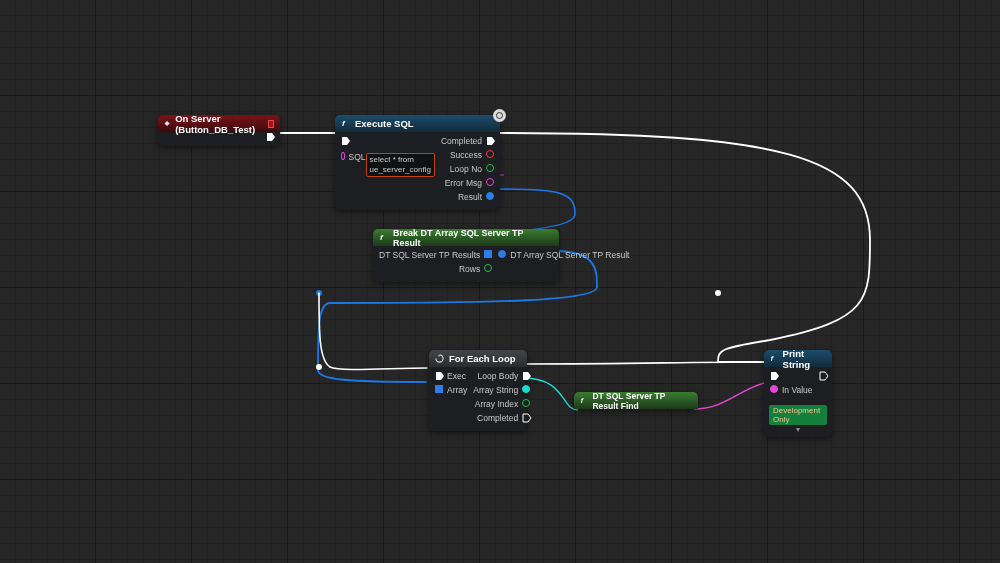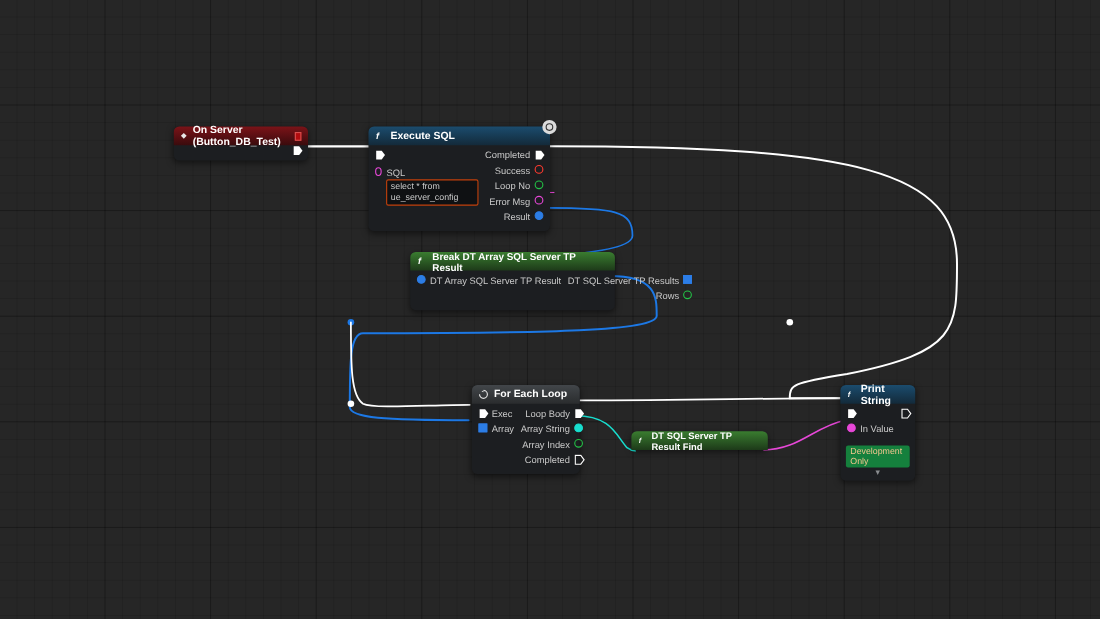--- a/index.html
+++ b/index.html
@@ -99,21 +99,21 @@
     <div class="col" style="min-width:82px">
       <div class="row">
           <span class="pin exec-pin">
             <svg width="10" height="10" viewBox="0 0 10 10">
               <path d="M1 1 L6 1 L9 5 L6 9 L1 9 Z" fill="#fff"></path>
             </svg>
           </span>
         </div>
       <div class="row" style="height:auto;align-items:flex-start;margin-top:2px">
         <span class="dotpin dot-pink"></span>
-        <div class="ml" style="display:flex;flex-direction:column">
+        <div class="ml" style="display:flex;flex-direction:row">
           <span class="lbl">SQL</span>
           <span class="textbox" style="margin-top:1px">select * from ue_server_config</span>
         </div>
       </div>
     </div>
     <div class="col" style="align-items:flex-end">
       <div class="row right">
           <span class="lbl mr">Completed</span>
           <span class="pin exec-pin">
             <svg width="10" height="10" viewBox="0 0 10 10">
@@ -142,34 +142,34 @@
 </div>
 
 <div class="node" style="left:373px;top:229px;width:186px">
   <div class="header green-hd">
     <svg width="9" height="9" viewBox="0 0 10 10">
         <text x="1" y="8" font-size="9" fill="#fff" font-style="italic">f</text>
       </svg>
     <span style="font-size:9px">Break DT Array SQL Server TP Result</span>
   </div>
   <div class="body two-col">
+    <div class="col" style="align-items:flex-end">
+      <div class="row right">
+          <span class="lbl mr">DT SQL Server TP Results</span>
+          <span class="sq-blue filled"></span>
+        </div>
+      <div class="row right">
+          <span class="lbl mr">Rows</span>
+          <span class="dotpin dot-green"></span>
+        </div>
+    </div>
     <div class="col">
       <div class="row">
           <span class="dotpin dot-blue filled"></span>
           <span class="lbl ml">DT Array SQL Server TP Result</span>
-        </div>
-    </div>
-    <div class="col" style="align-items:flex-end">
-      <div class="row right">
-          <span class="lbl mr">DT SQL Server TP Results</span>
-          <span class="sq-blue filled"></span>
-        </div>
-      <div class="row right">
-          <span class="lbl mr">Rows</span>
-          <span class="dotpin dot-green"></span>
         </div>
     </div>
   </div>
 </div>
 
 <div class="node" style="left:429px;top:350px;width:98px">
   <div class="header grey-hd">
     <svg width="9" height="9" viewBox="0 0 10 10">
         <path d="M5 1 A4 4 0 1 1 1 5" stroke="#ddd" stroke-width="1.2" fill="none"></path>
         <path d="M3 2 L5 1 L5 3 Z" fill="#ddd"></path>

